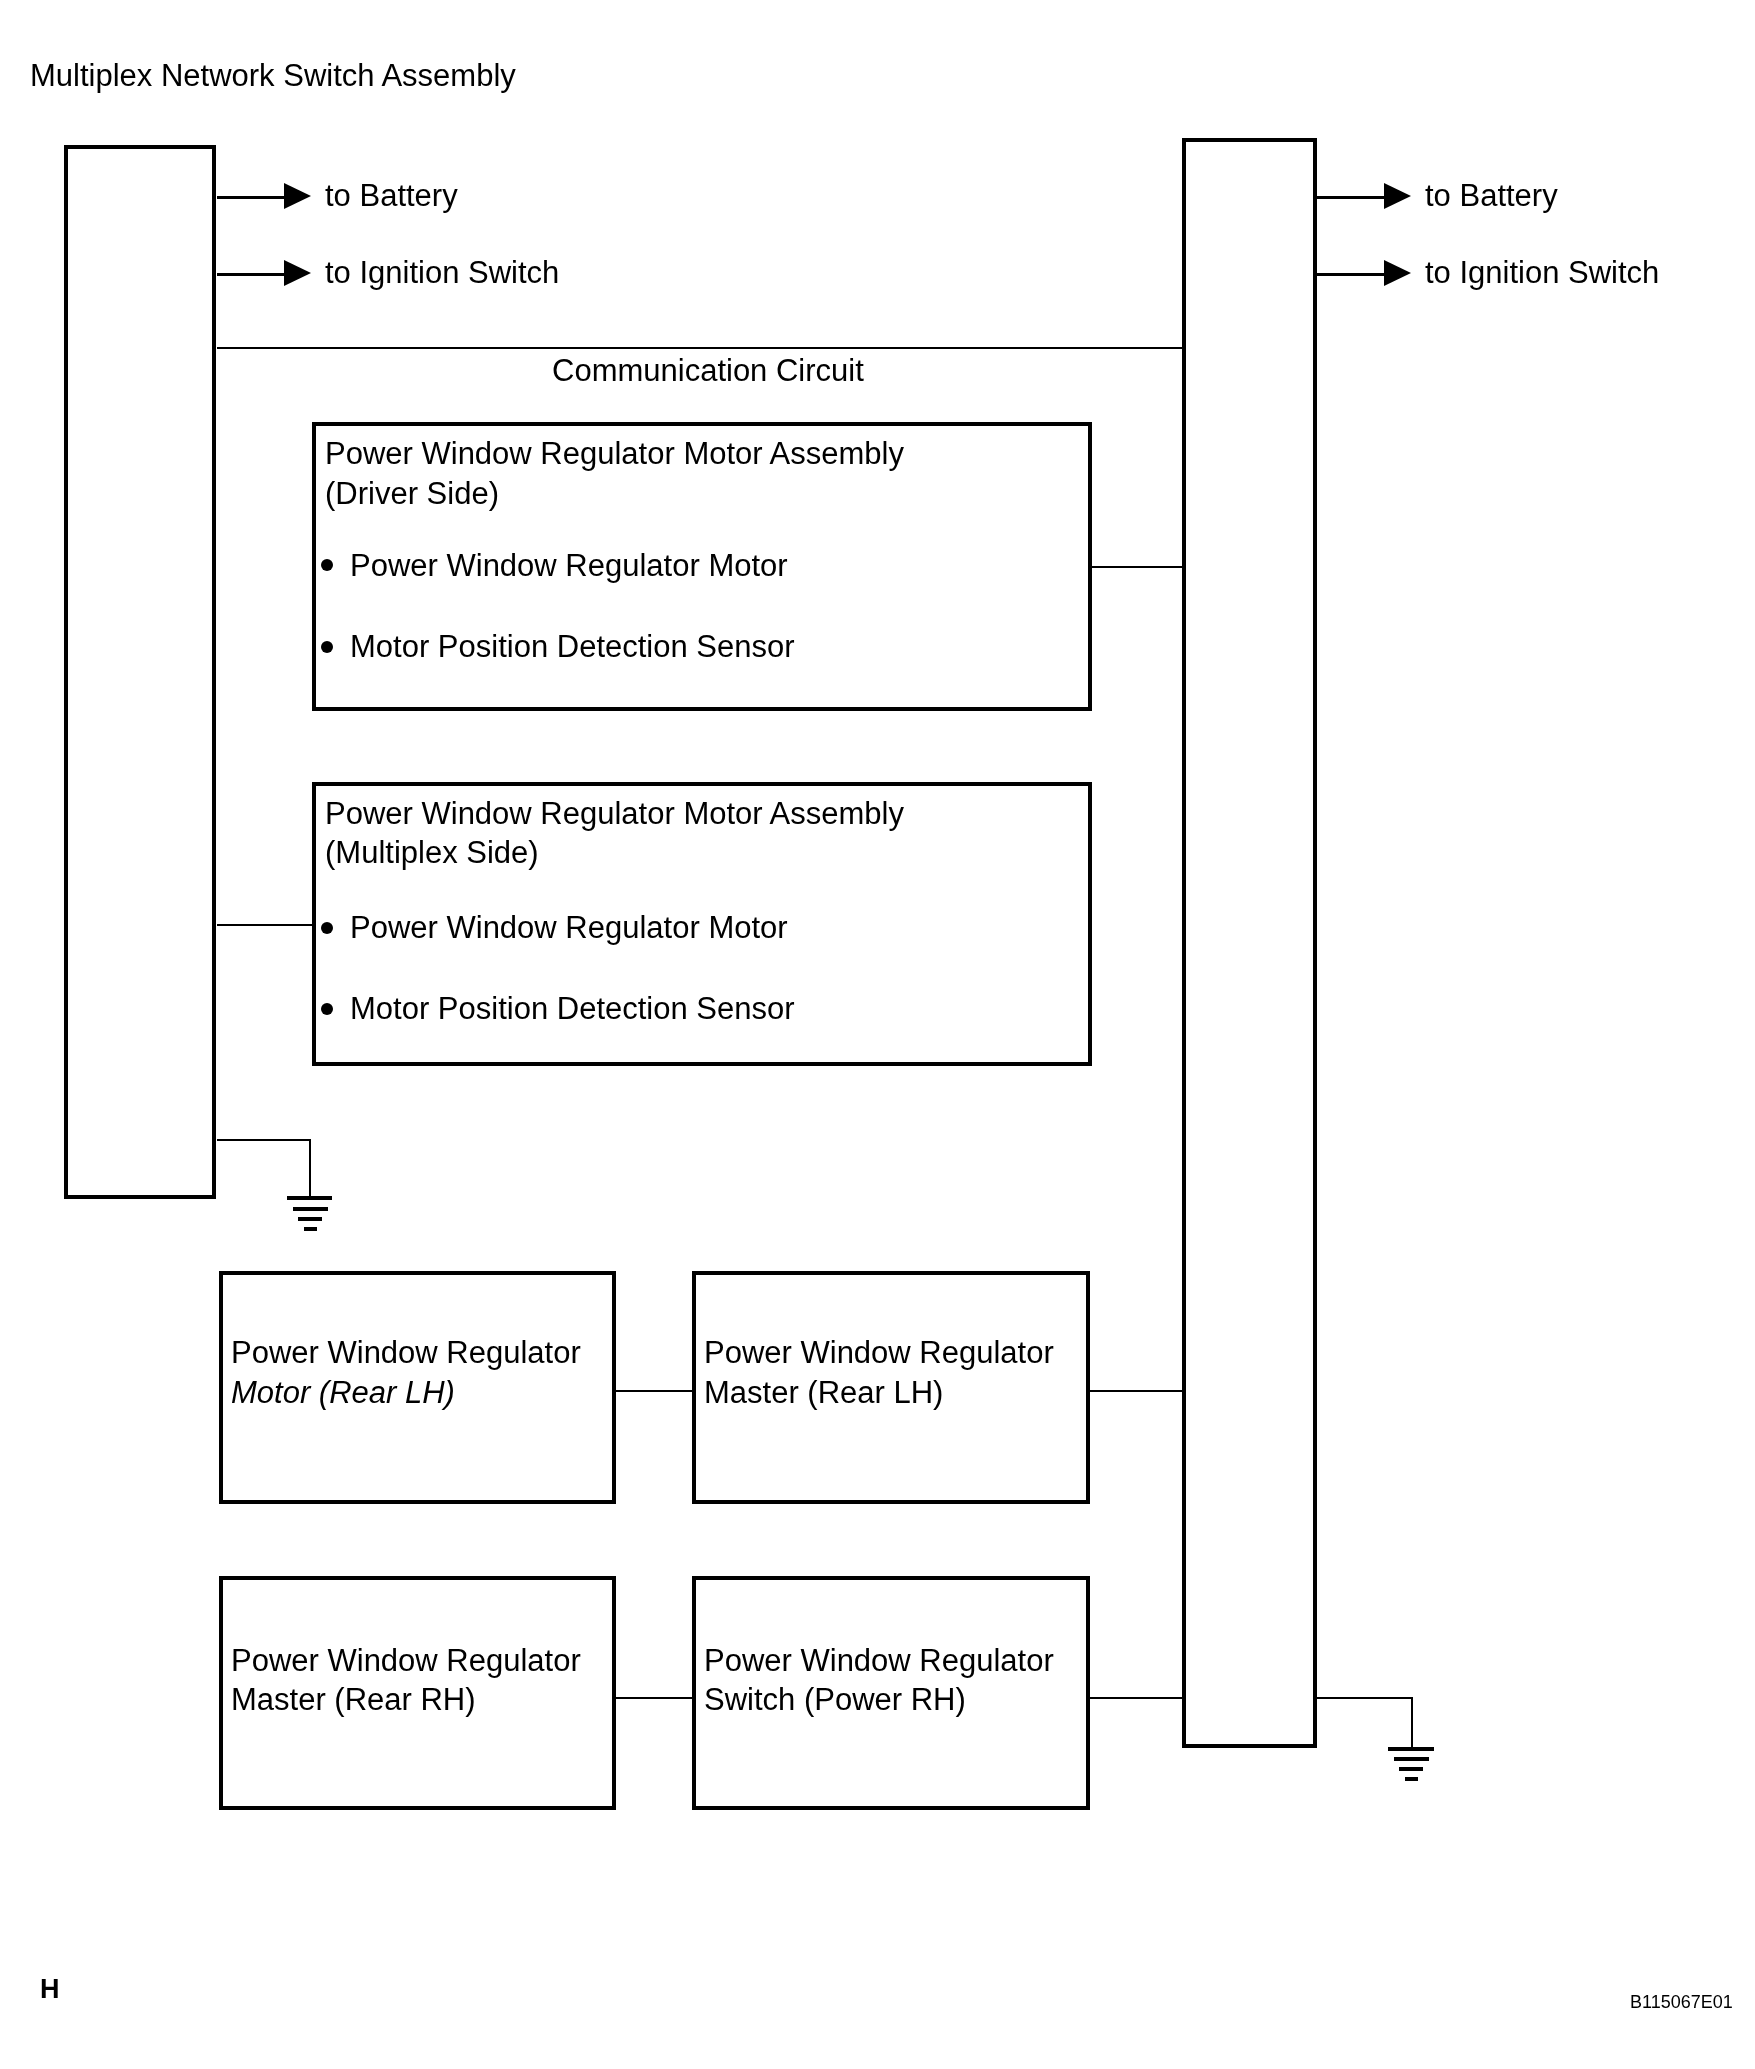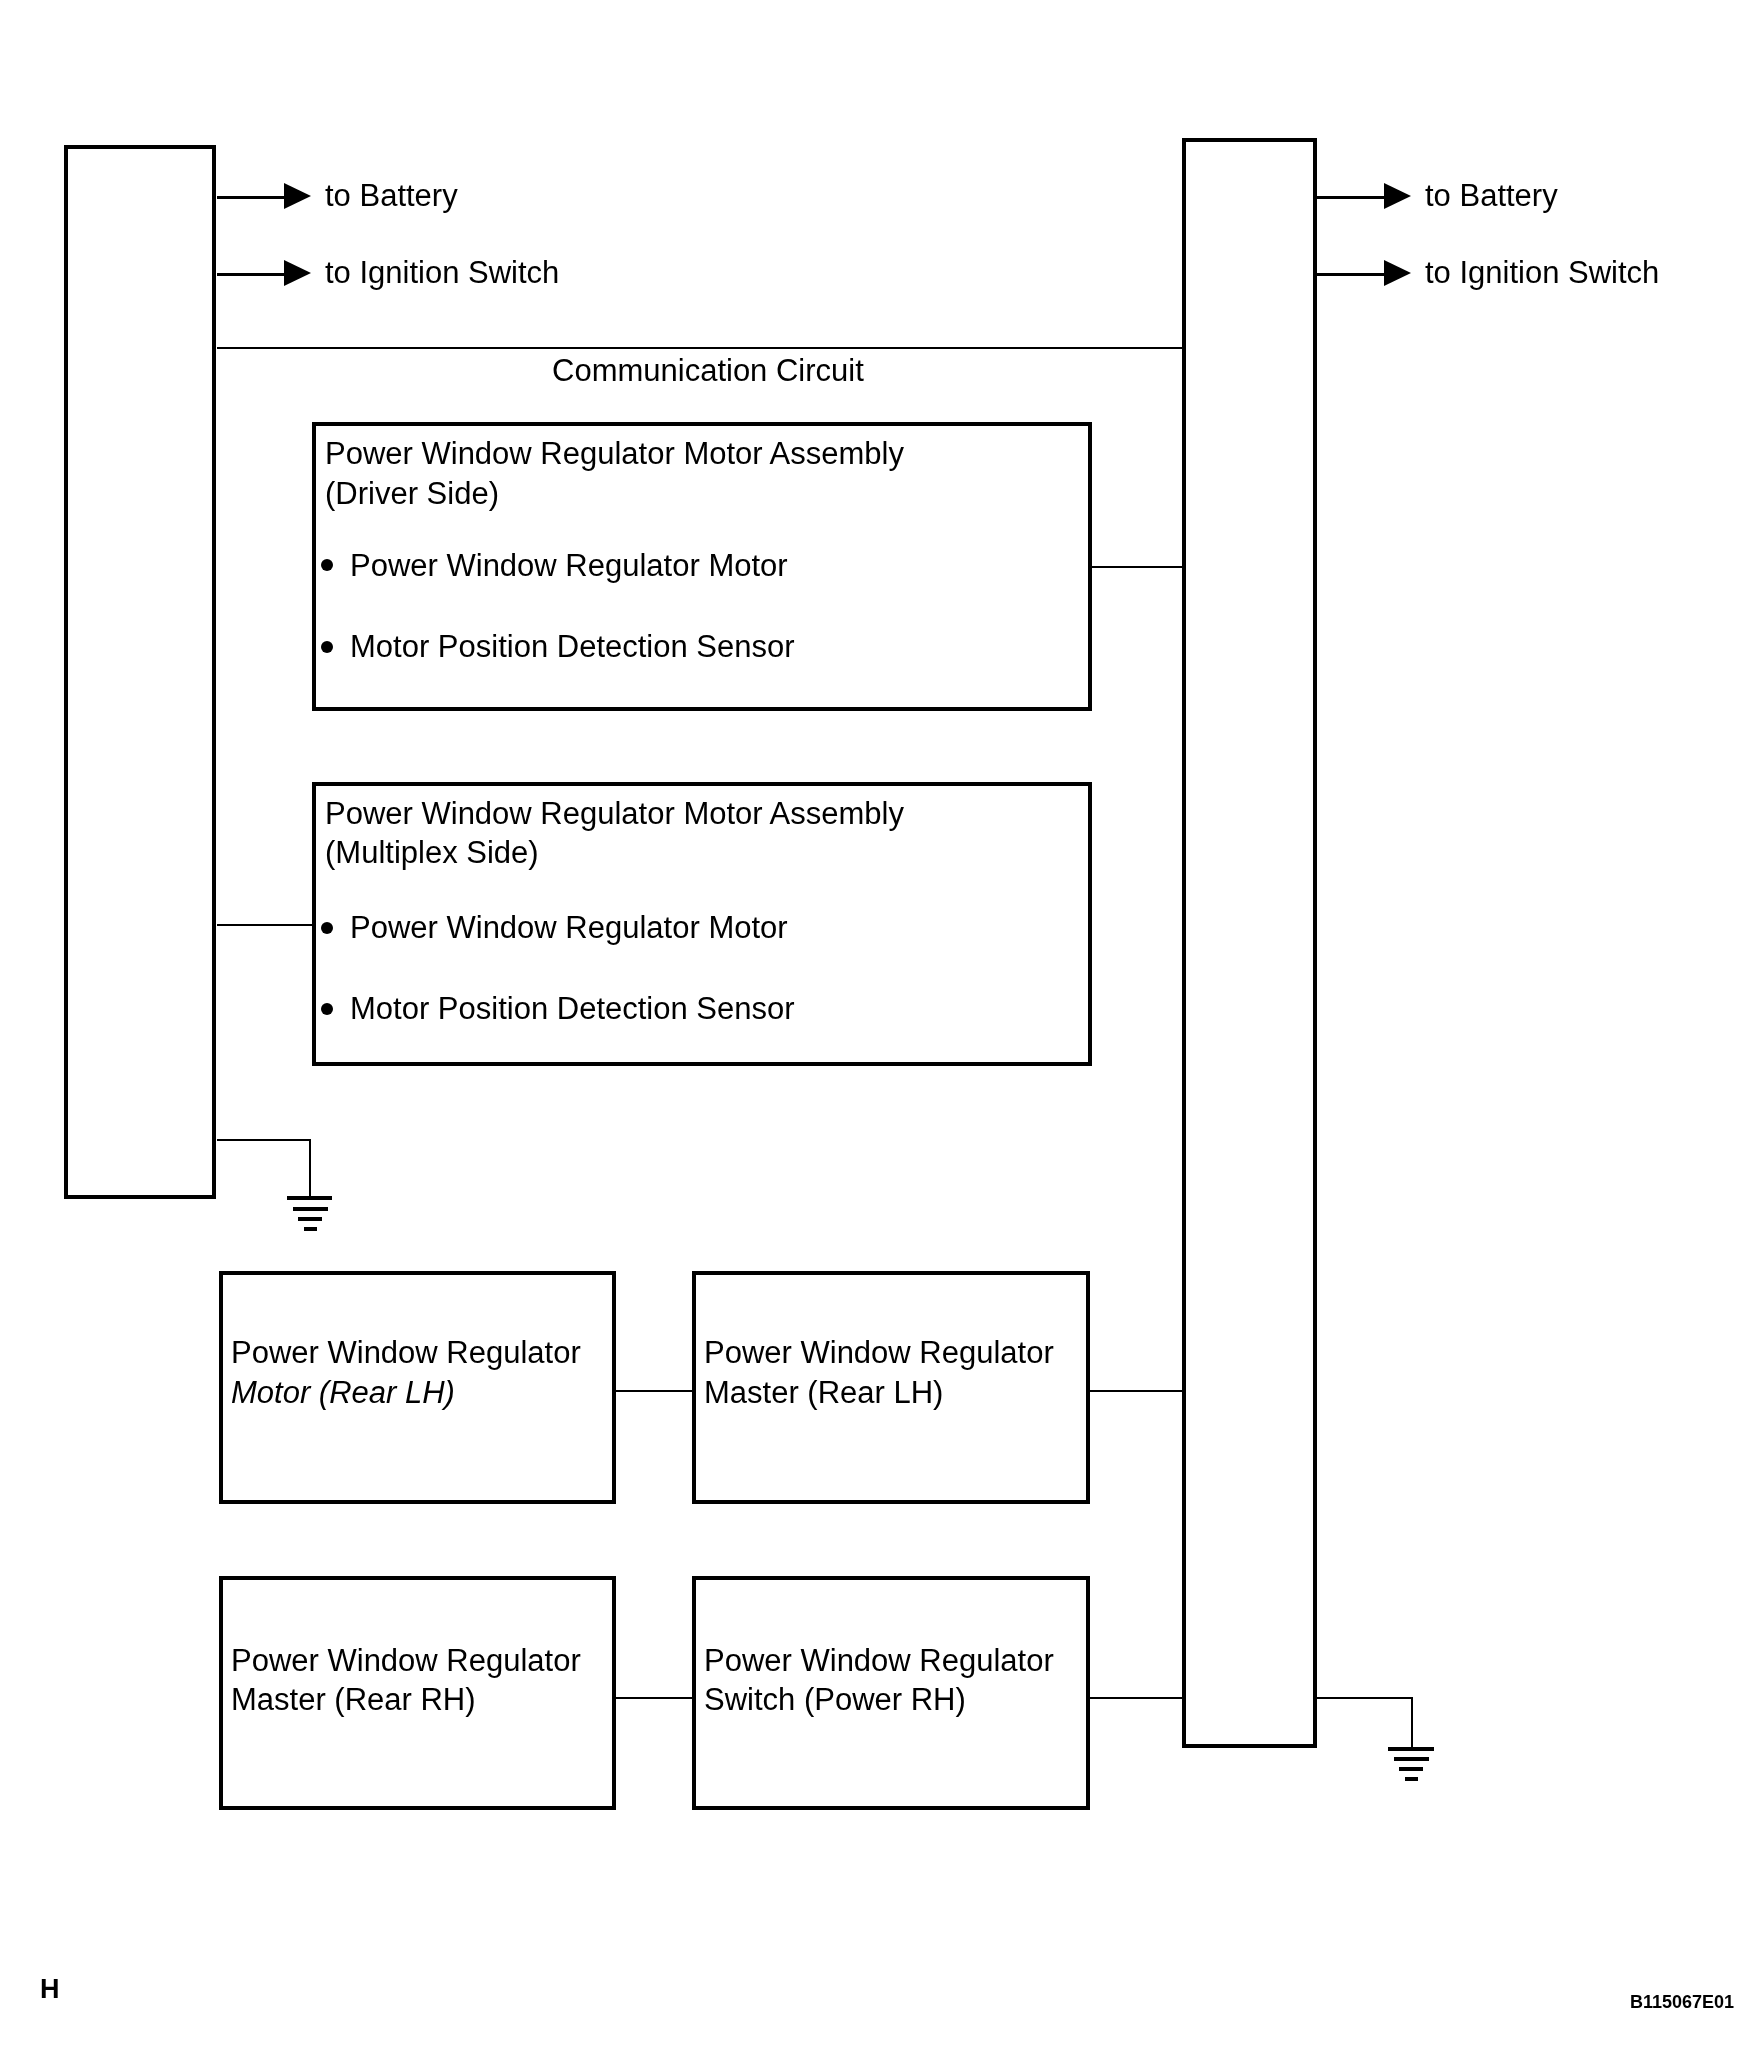--- a/index.html
+++ b/index.html
@@ -86,20 +86,21 @@
   .code {
     position: absolute;
     font-size: 18px;
   }
 </style>
 </head>
 <body>
 
 <div id="page">
 
+  <div class="hdr" style="left:30px; top:58px;">Multiplex Network Switch Assembly</div>
 
 
   <div class="box" style="left:64px; top:145px; width:152px; height:1054px;"></div>
 
   <div class="wire-h" style="left:217px; top:196px; width:70px;"></div>
   <div class="arrowhead" style="left:284px; top:183px;"></div>
   <div class="lbl" style="left:325px; top:176px;">to Battery</div>
 
   <div class="wire-h" style="left:217px; top:273px; width:70px;"></div>
   <div class="arrowhead" style="left:284px; top:260px;"></div>
@@ -177,16 +178,16 @@
 
   <div class="wire-h-thin" style="left:1313px; top:1697px; width:99px;"></div>
   <div class="wire-v-thin" style="left:1411px; top:1697px; height:51px;"></div>
   <div class="gnd-bar" style="left:1388px; top:1747px; width:46px;"></div>
   <div class="gnd-bar" style="left:1394px; top:1757px; width:35px;"></div>
   <div class="gnd-bar" style="left:1399px; top:1767px; width:24px;"></div>
   <div class="gnd-bar" style="left:1405px; top:1777px; width:13.2px;"></div>
 
   <div class="corner-h" style="left:40px; top:1974px;">H</div>
 
-  <div class="code" style="left:1630px; top:1992px;font-weight:bold;">B115067E01</div>
+  <div class="code" style="left:1630px; top:1992px;">B115067E01</div>
 
 </div>
 
 
 </body></html>

